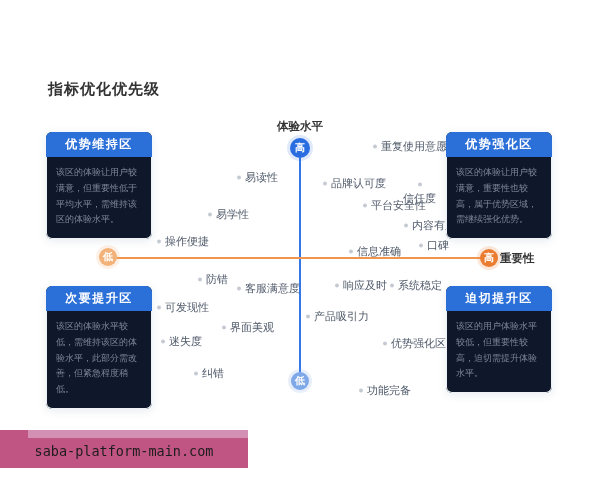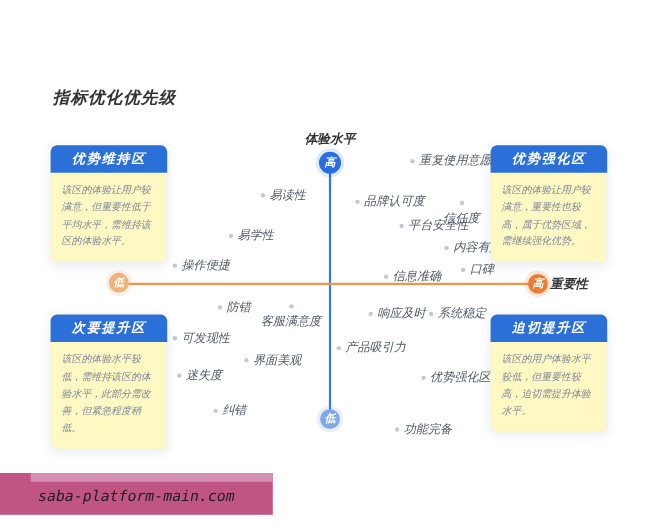--- a/index.html
+++ b/index.html
@@ -1,17 +1,17 @@
 <!DOCTYPE html>
 <html><head>
 <meta charset="utf-8">
 <style>
   html,body{margin:0;padding:0;}
   body{width:600px;height:480px;background:#fff;font-family:"Liberation Sans","DejaVu Sans",sans-serif;overflow:hidden;}
-  .page{position:relative;width:556px;height:480px;background:#fff;font-style:italic;}
+  .page{position:relative;width:556px;height:480px;background:#fff;}
 
   .title{position:absolute;left:48px;top:80px;font-size:15px;font-weight:700;color:#333;letter-spacing:1px;}
 
   
   .v-line{position:absolute;left:299px;top:157px;width:2px;height:216px;background:#3377e6;border-radius:1px;}
   .h-line{position:absolute;left:116px;top:257px;width:367px;height:2px;background:#f0954d;border-radius:1px;}
   .axis-label{position:absolute;font-size:11.5px;font-weight:700;color:#333;white-space:nowrap;}
   .axis-label.y{left:277px;top:119px;}
   .axis-label.x{left:500px;top:251px;}
 
@@ -21,21 +21,21 @@
   .badge.x-low{width:18px;height:18px;left:99px;top:248px;background:#f2b279;box-shadow:0 0 0 3px rgba(242,178,121,.18);}
   .badge.x-high{width:18px;height:18px;left:480px;top:249px;background:#eb7d33;box-shadow:0 0 0 3px rgba(235,125,51,.18);}
 
   
   #points-layer{position:absolute;left:0;top:0;width:600px;height:480px;}
   .pt{position:absolute;display:flex;align-items:center;gap:4px;transform:translateY(-50%);}
   .pt .dot{width:4px;height:4px;border-radius:50%;background:#c5cad2;flex:none;}
   .pt .lbl{font-size:11px;color:#4e5969;white-space:nowrap;}
 
   
-  .qbox{position:absolute;width:106px;background:#fef9c3;border-radius:6px;box-shadow:0 2px 10px rgba(31,56,88,.10);box-sizing:border-box;}
+  .qbox{position:absolute;width:106px;background:#0f172a;border-radius:6px;box-shadow:0 2px 10px rgba(31,56,88,.10);box-sizing:border-box;}
   .qhead{height:25px;background:#2b6fd8;color:#fff;border-radius:6px 6px 0 0;display:flex;align-items:center;justify-content:center;font-size:12px;font-weight:700;letter-spacing:1.5px;}
   .qbody{padding:8px 9px 10px 9px;color:#7c8699;font-size:9px;line-height:1.75;border:1px solid #eef1f6;border-top:none;border-radius:0 0 6px 6px;}
   .qbox.tl{left:46px;top:132px;}
   .qbox.tr{left:446px;top:132px;}
   .qbox.bl{left:46px;top:286px;}
   .qbox.br{left:446px;top:286px;}
 
   
   .wm{position:absolute;left:0;top:430px;width:248px;height:38px;background:#c05583;}
   .wm-strip{position:absolute;left:28px;top:0;right:0;height:8px;background:#d490b4;}
@@ -99,21 +99,21 @@
           <span class="lbl">口碑</span>
         </div>
         <div class="pt" style="left: 349px; top: 251px;">
           <span class="dot"></span>
           <span class="lbl">信息准确</span>
         </div>
         <div class="pt" style="left: 198px; top: 279px;">
           <span class="dot"></span>
           <span class="lbl">防错</span>
         </div>
-        <div class="pt" style="left: 237px; top: 288px; flex-direction: column;">
+        <div class="pt" style="left: 237px; top: 288px;">
           <span class="dot"></span>
           <span class="lbl">客服满意度</span>
         </div>
         <div class="pt" style="left: 335px; top: 285px;">
           <span class="dot"></span>
           <span class="lbl">响应及时</span>
         </div>
         <div class="pt" style="left: 390px; top: 285px;">
           <span class="dot"></span>
           <span class="lbl">系统稳定</span>

